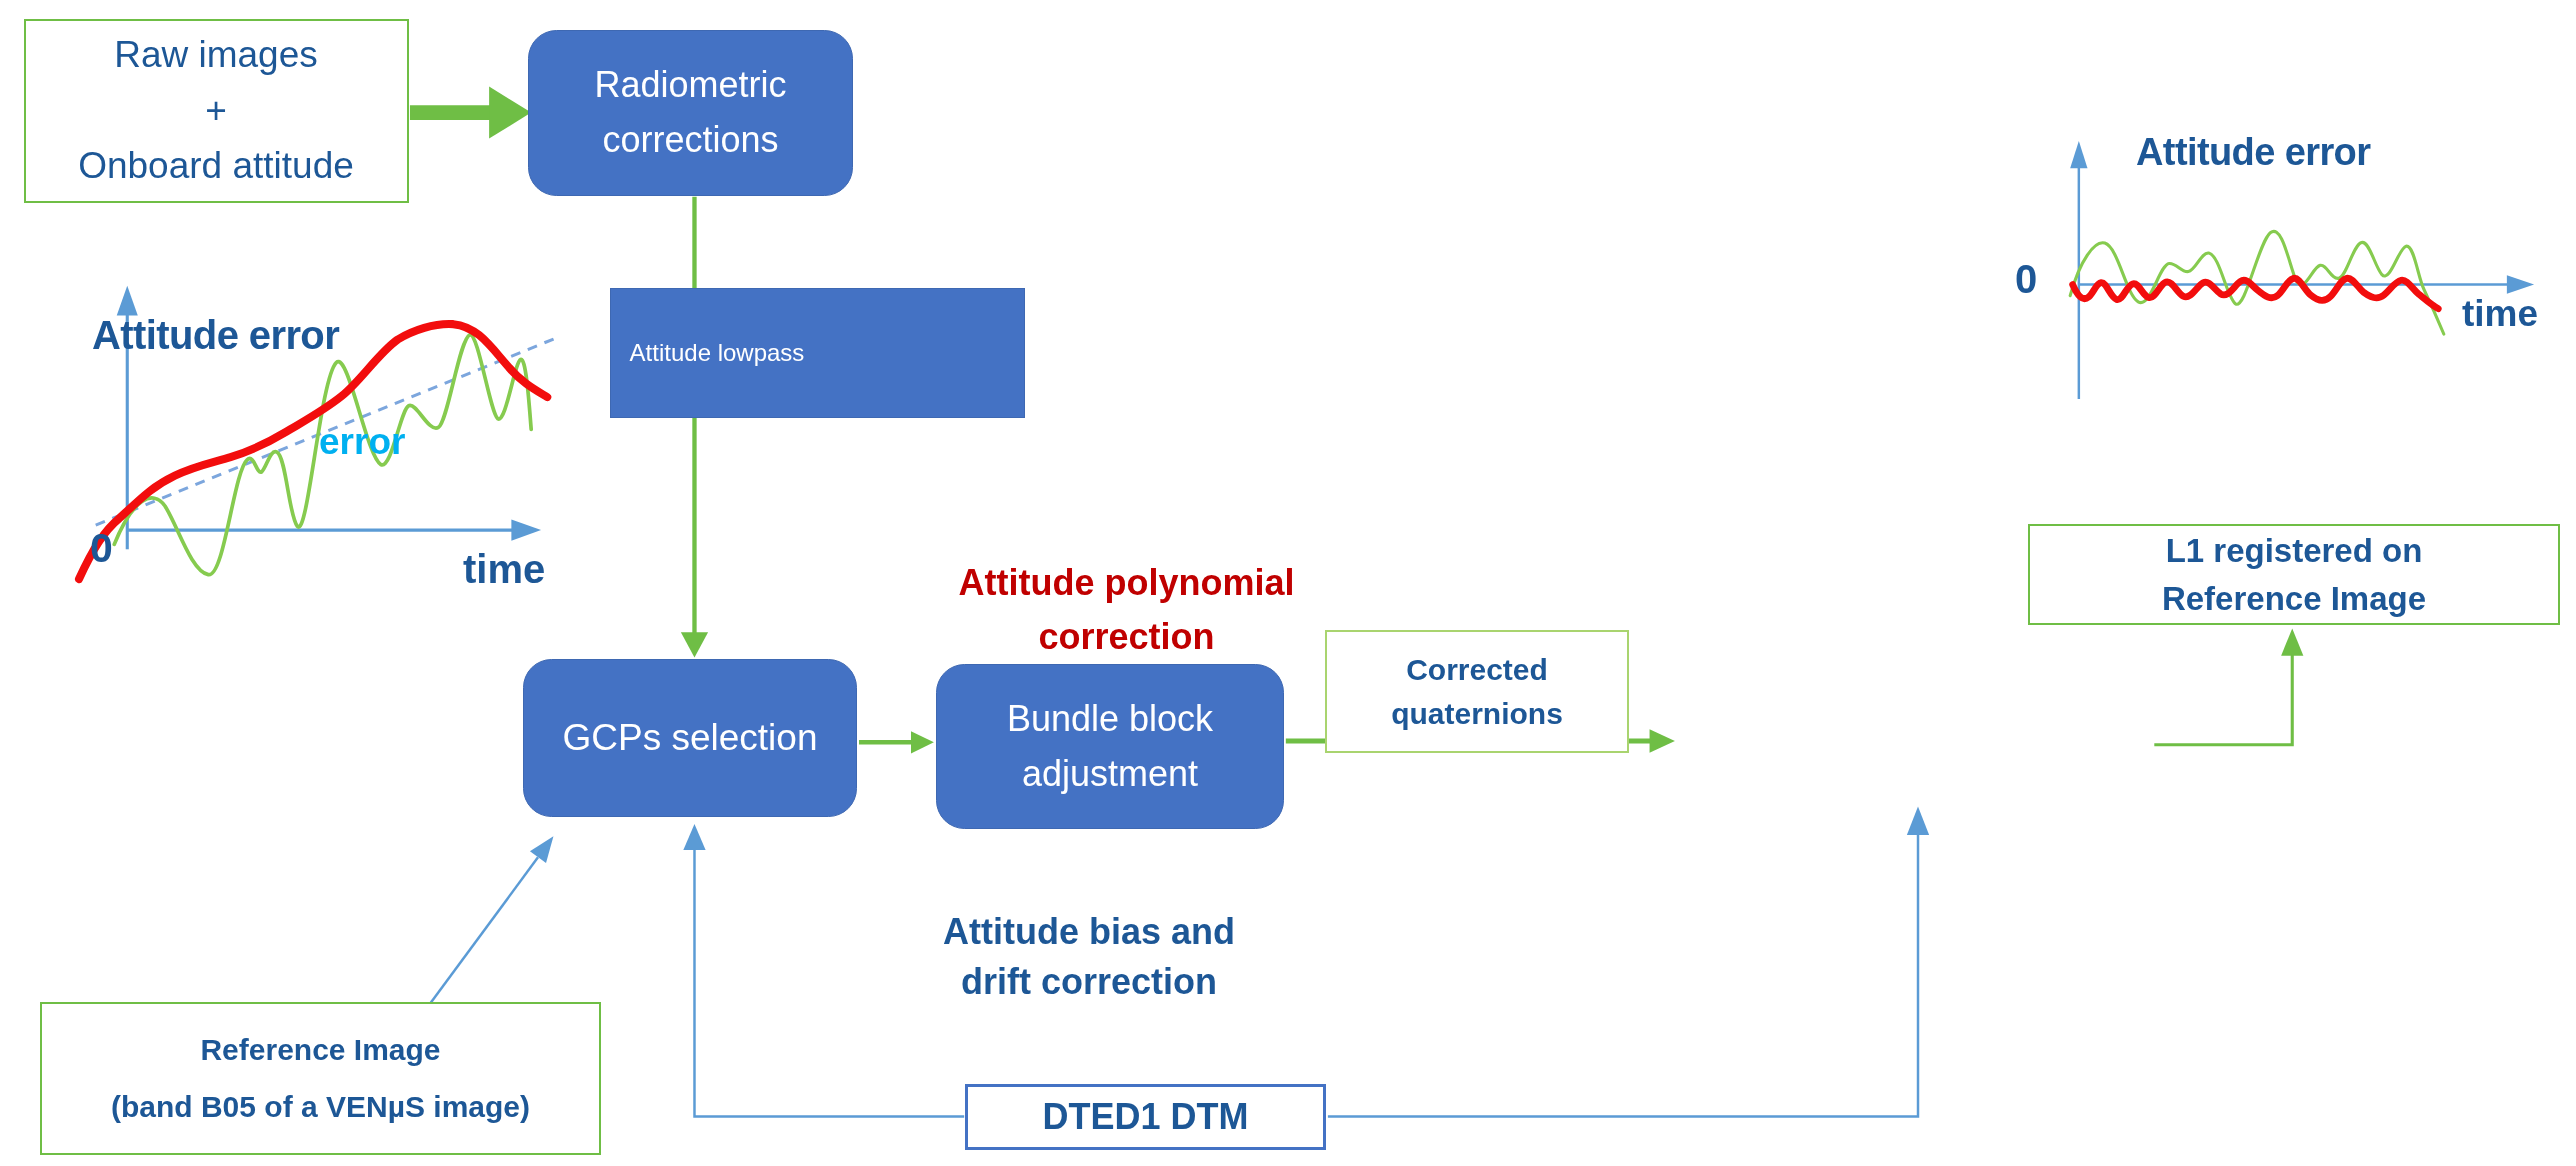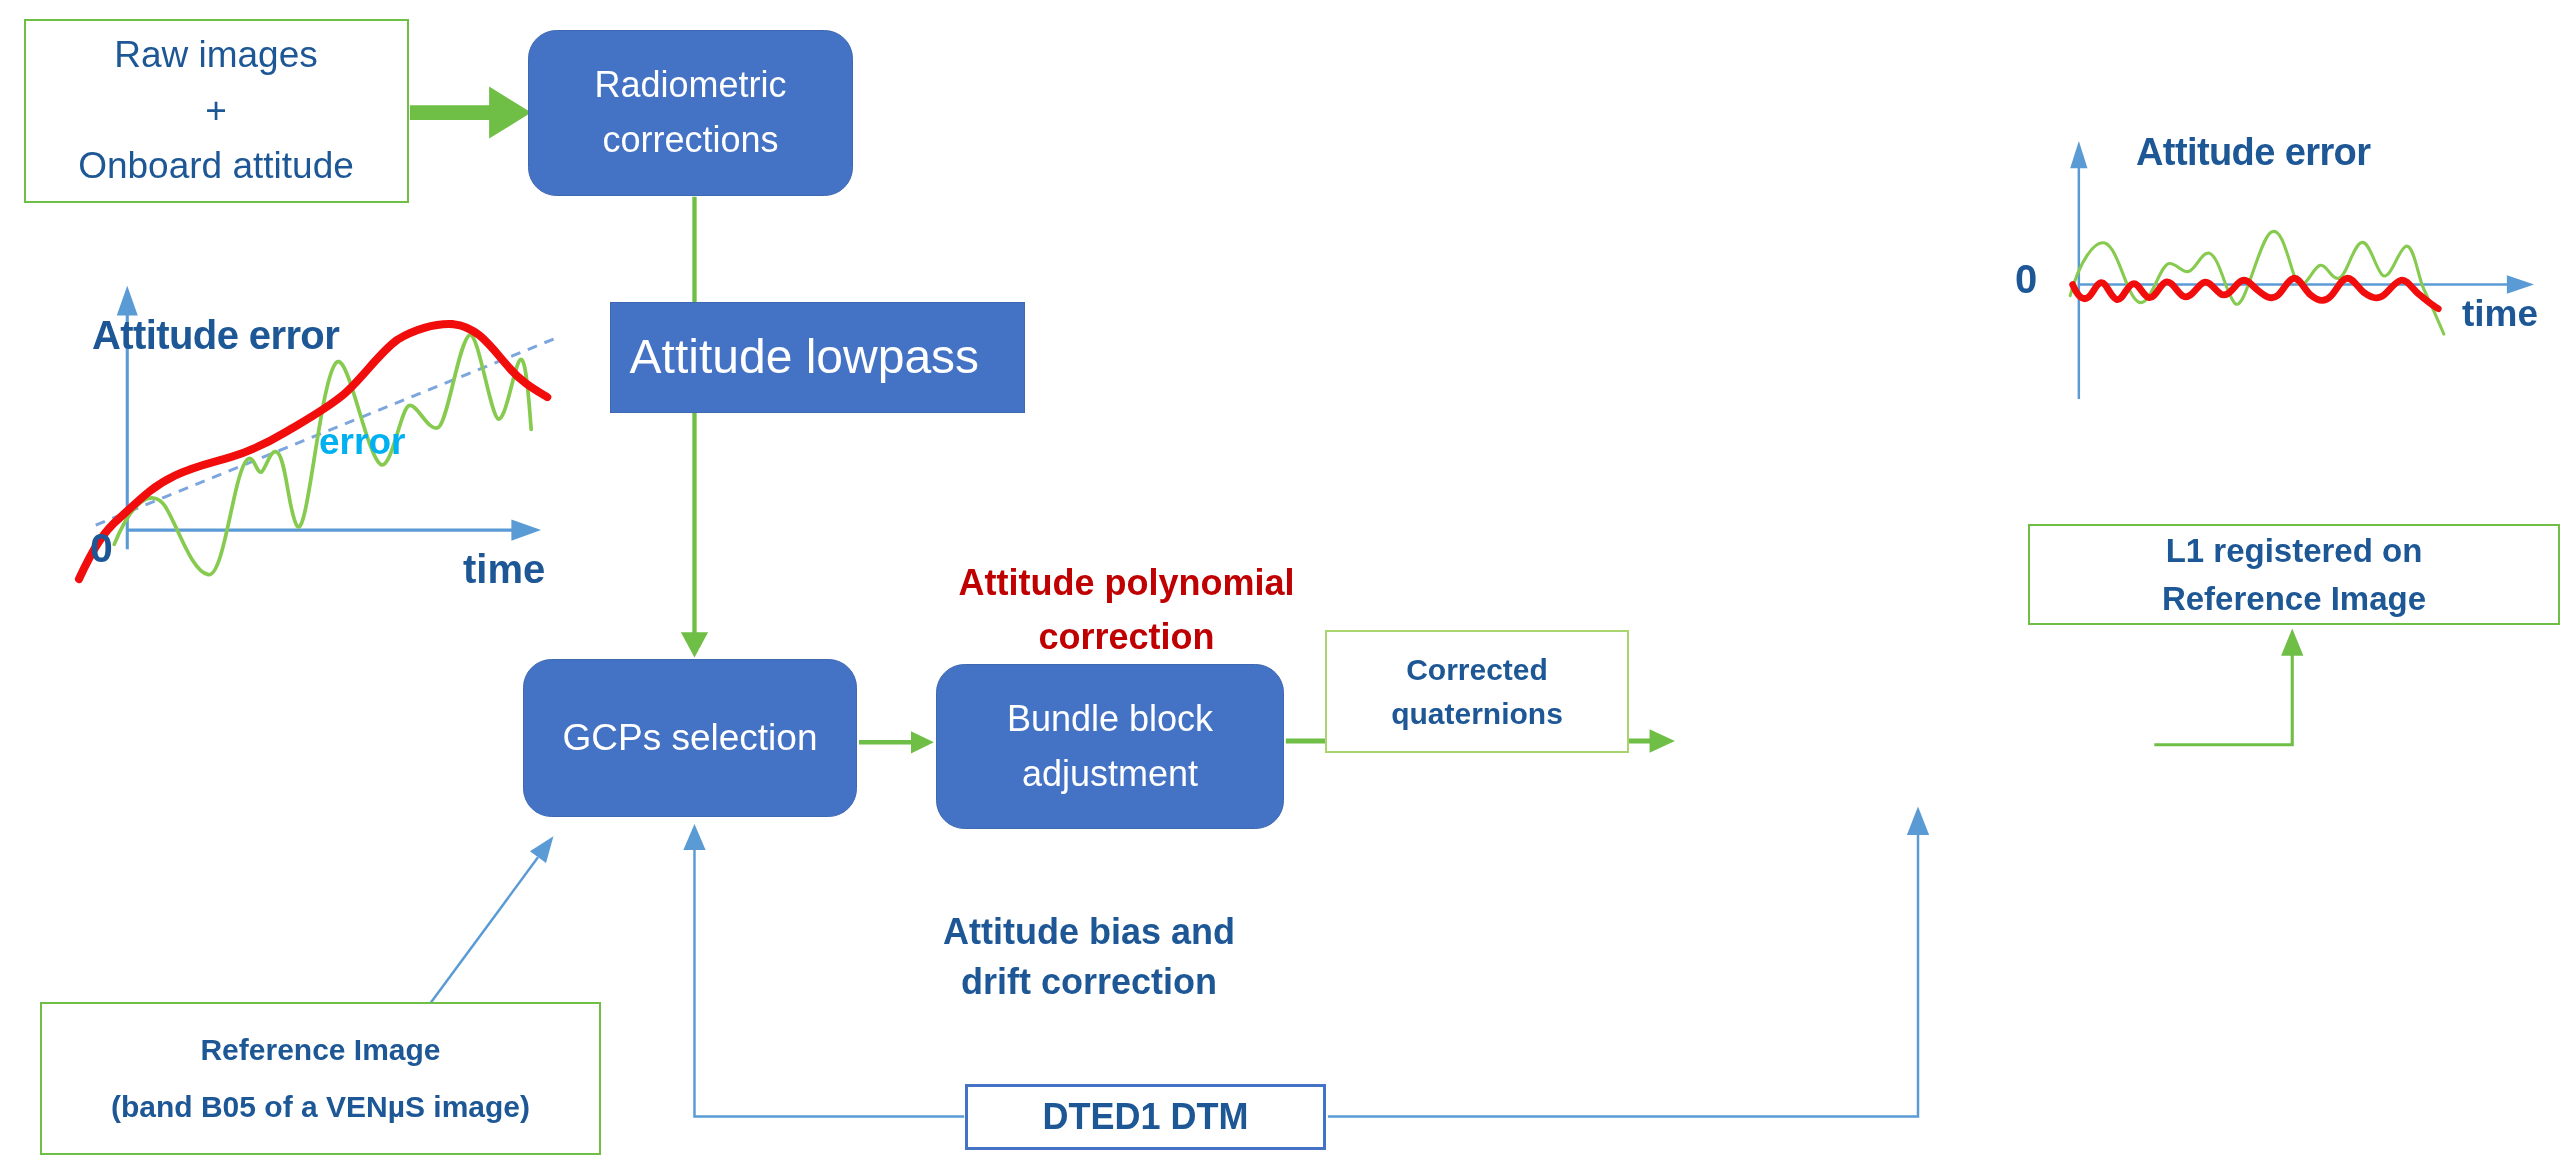--- a/index.html
+++ b/index.html
@@ -160,21 +160,21 @@
     <div>Raw images</div>
     <div>+</div>
     <div>Onboard attitude</div>
   </div>
 
   <div class="node blue-node" style="left:528px;top:30px;width:325px;height:166px;font-size:36px;">
     <div class="bl">Radiometric</div>
     <div class="bl">corrections</div>
   </div>
 
-  <div class="node blue-node sq" style="left:610px;top:302px;width:415px;height:111px;font-size:48px;align-items:flex-start;text-align:left;padding-left:18.6px;">
+  <div class="node blue-node sq" style="left:610px;top:288px;width:415px;height:130px;font-size:24px;align-items:flex-start;text-align:left;padding-left:18.6px;">
     <div class="bl">Attitude lowpass</div>
   </div>
 
   <div class="node blue-node" style="left:523px;top:659px;width:334px;height:158px;font-size:37px;">
     <div>GCPs selection</div>
   </div>
 
   <div class="node blue-node" style="left:936px;top:664px;width:348px;height:165px;font-size:36px;">
     <div class="bl">Bundle block</div>
     <div class="bl">adjustment</div>

